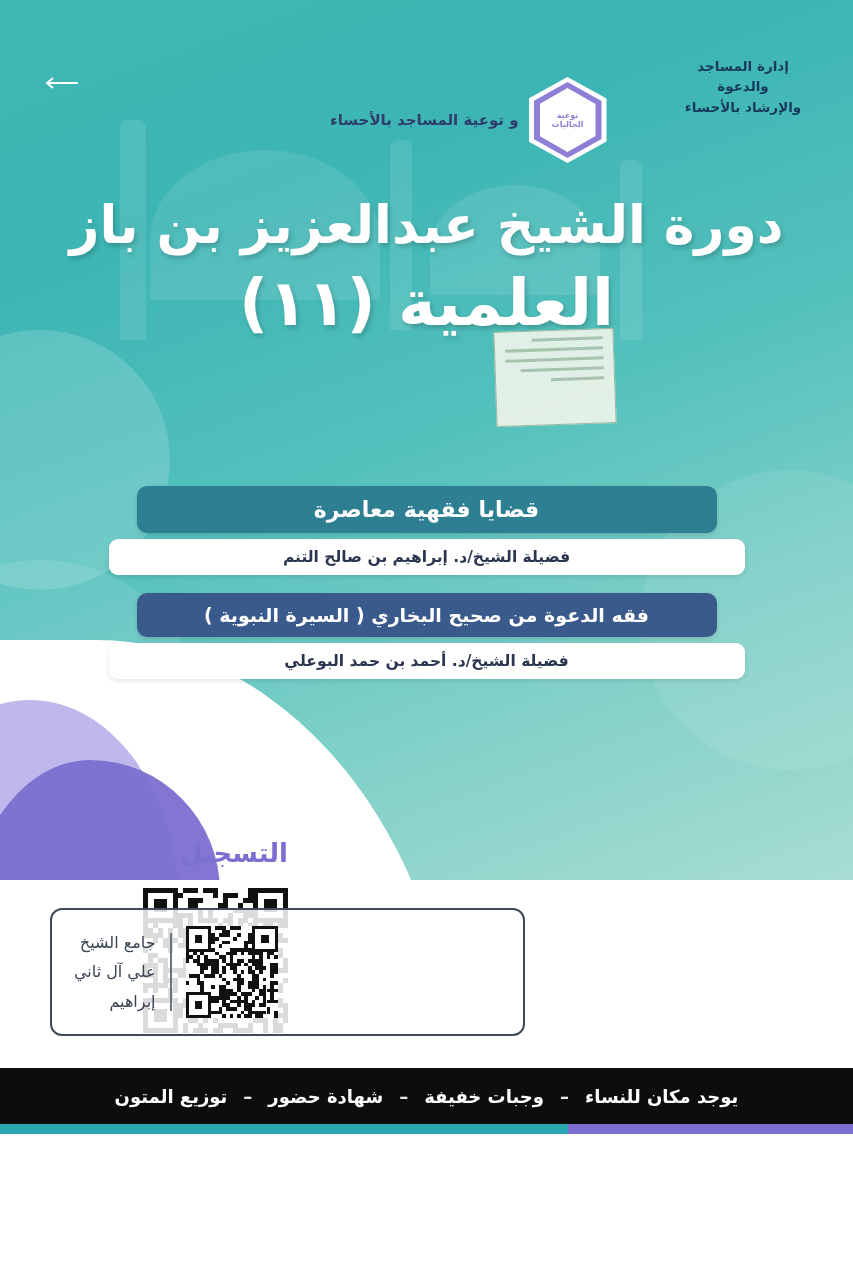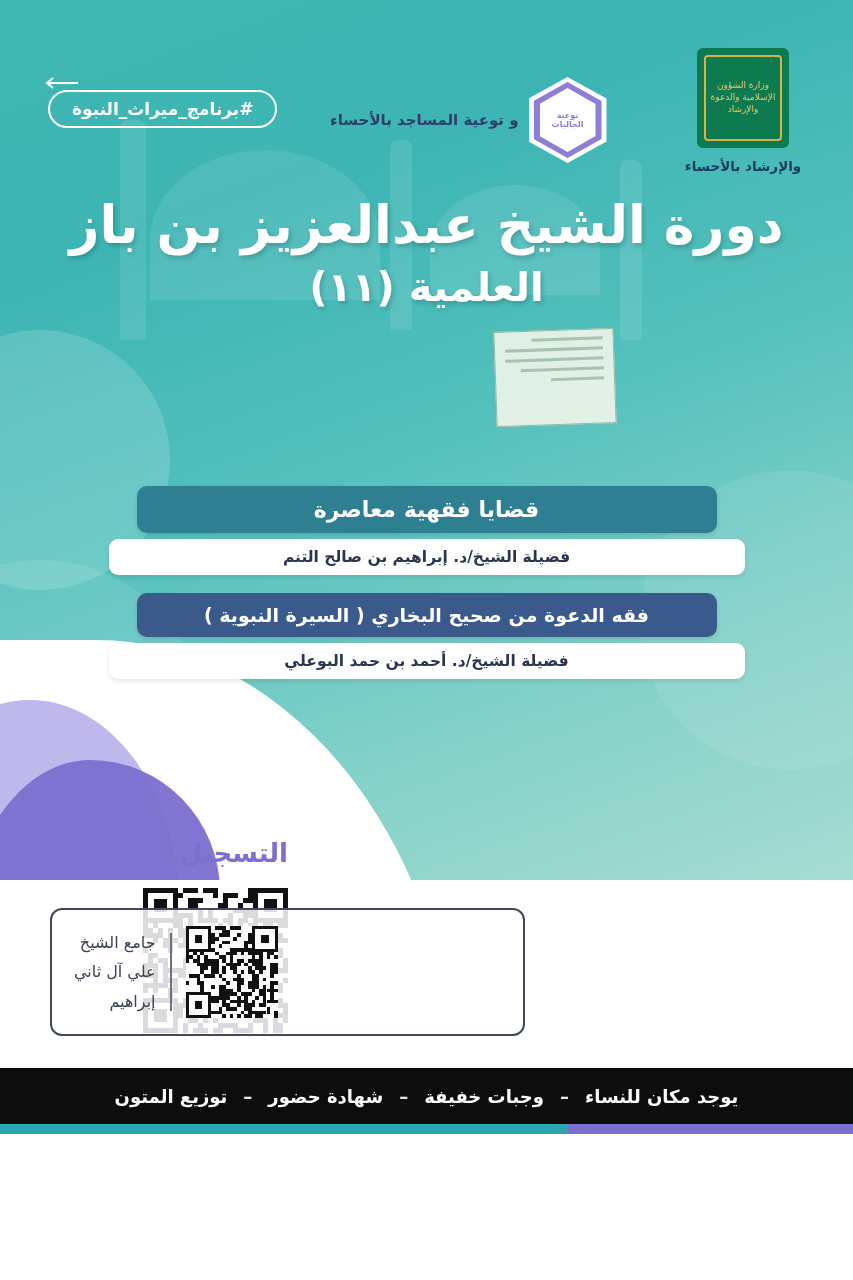--- a/index.html
+++ b/index.html
@@ -110,21 +110,21 @@
 
   
   .title-wrap {
     position:absolute; top:190px; left:0; width:853px; text-align:center;
   }
   .title-main {
     color:#ffffff; font-size:52px; font-weight:bold; line-height:1.35;
     text-shadow: 2px 3px 5px rgba(0,0,0,0.18);
     padding: 0 40px;
   }
-  .title-line2 { font-size:40px; }
+  .title-line2 { font-size:64px; }
 
   .doc-thumb {
     position:absolute; top:330px; left:495px; width:120px; height:95px;
     background:#eef5ea; border:1px solid #9fb89a; transform: rotate(-2deg);
     opacity:0.92;
   }
   .doc-thumb .ln { height:3px; background:#7e9a78; margin:7px 10px; opacity:0.55; }
 
   
   .sessions { position:absolute; top:468px; left:0; width:853px; }
@@ -206,38 +206,35 @@
     <div class="white-sweep2"></div>
   </div>
 
   <div class="header">
 
     <svg class="arrow-left" viewBox="0 0 36 14">
       <path d="M34 7 H4" stroke="#ffffff" stroke-width="2" fill="none"></path>
       <path d="M9 2 L3 7 L9 12" stroke="#ffffff" stroke-width="2" fill="none"></path>
     </svg>
 
-    <div class="hashtag-pill">#برنامج_ميراث_النبوة</div>
 
     <div class="center-logo">
       <div class="txt">
         <div class="l2">و توعية المساجد بالأحساء</div>
       </div>
       <div class="logo-badge">
         <div class="hex"></div>
         <div class="hex-in"></div>
         <div class="hex-core">توعية الجاليات</div>
       </div>
     </div>
 
     <div class="right-emblem">
-      <div class="emblem-box">
-        <div class="inner">وزارة الشؤون الإسلامية والدعوة والإرشاد</div>
-      </div>
       <div class="emblem-caption">
+        <div>إدارة المساجد والدعوة</div>
         <div>والإرشاد بالأحساء</div>
       </div>
     </div>
   </div>
 
   <div class="title-wrap">
     <div class="title-main">دورة الشيخ عبدالعزيز بن باز</div>
     <div class="title-main title-line2">العلمية (١١)</div>
   </div>
 

